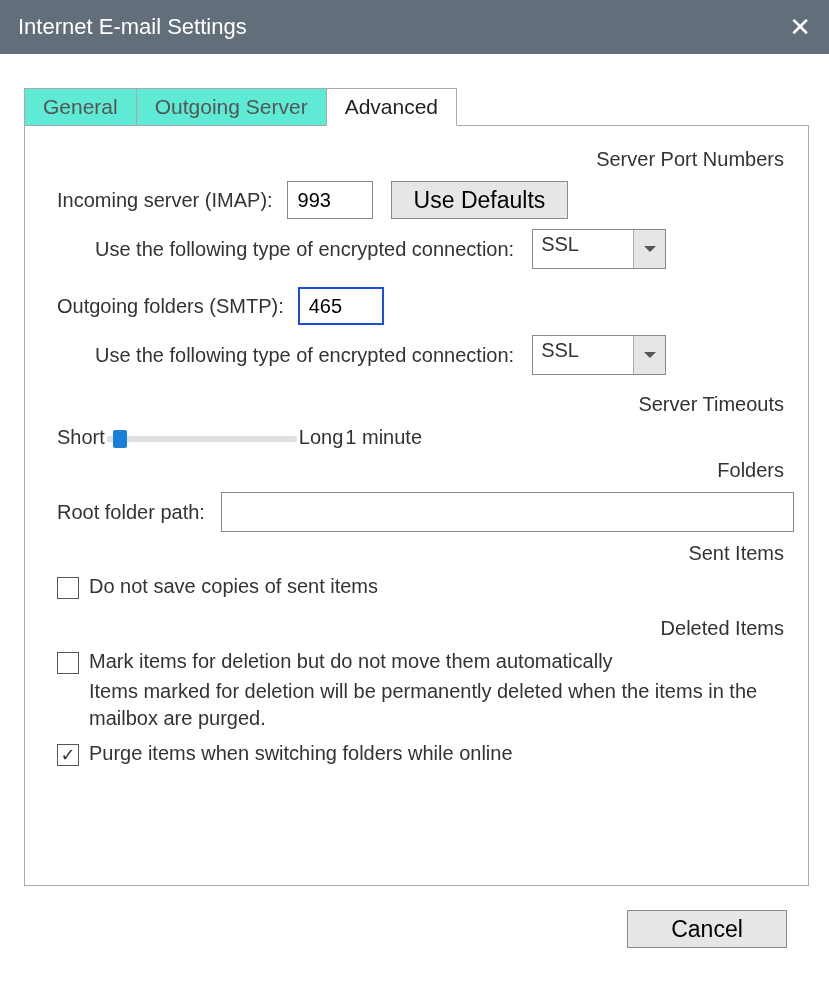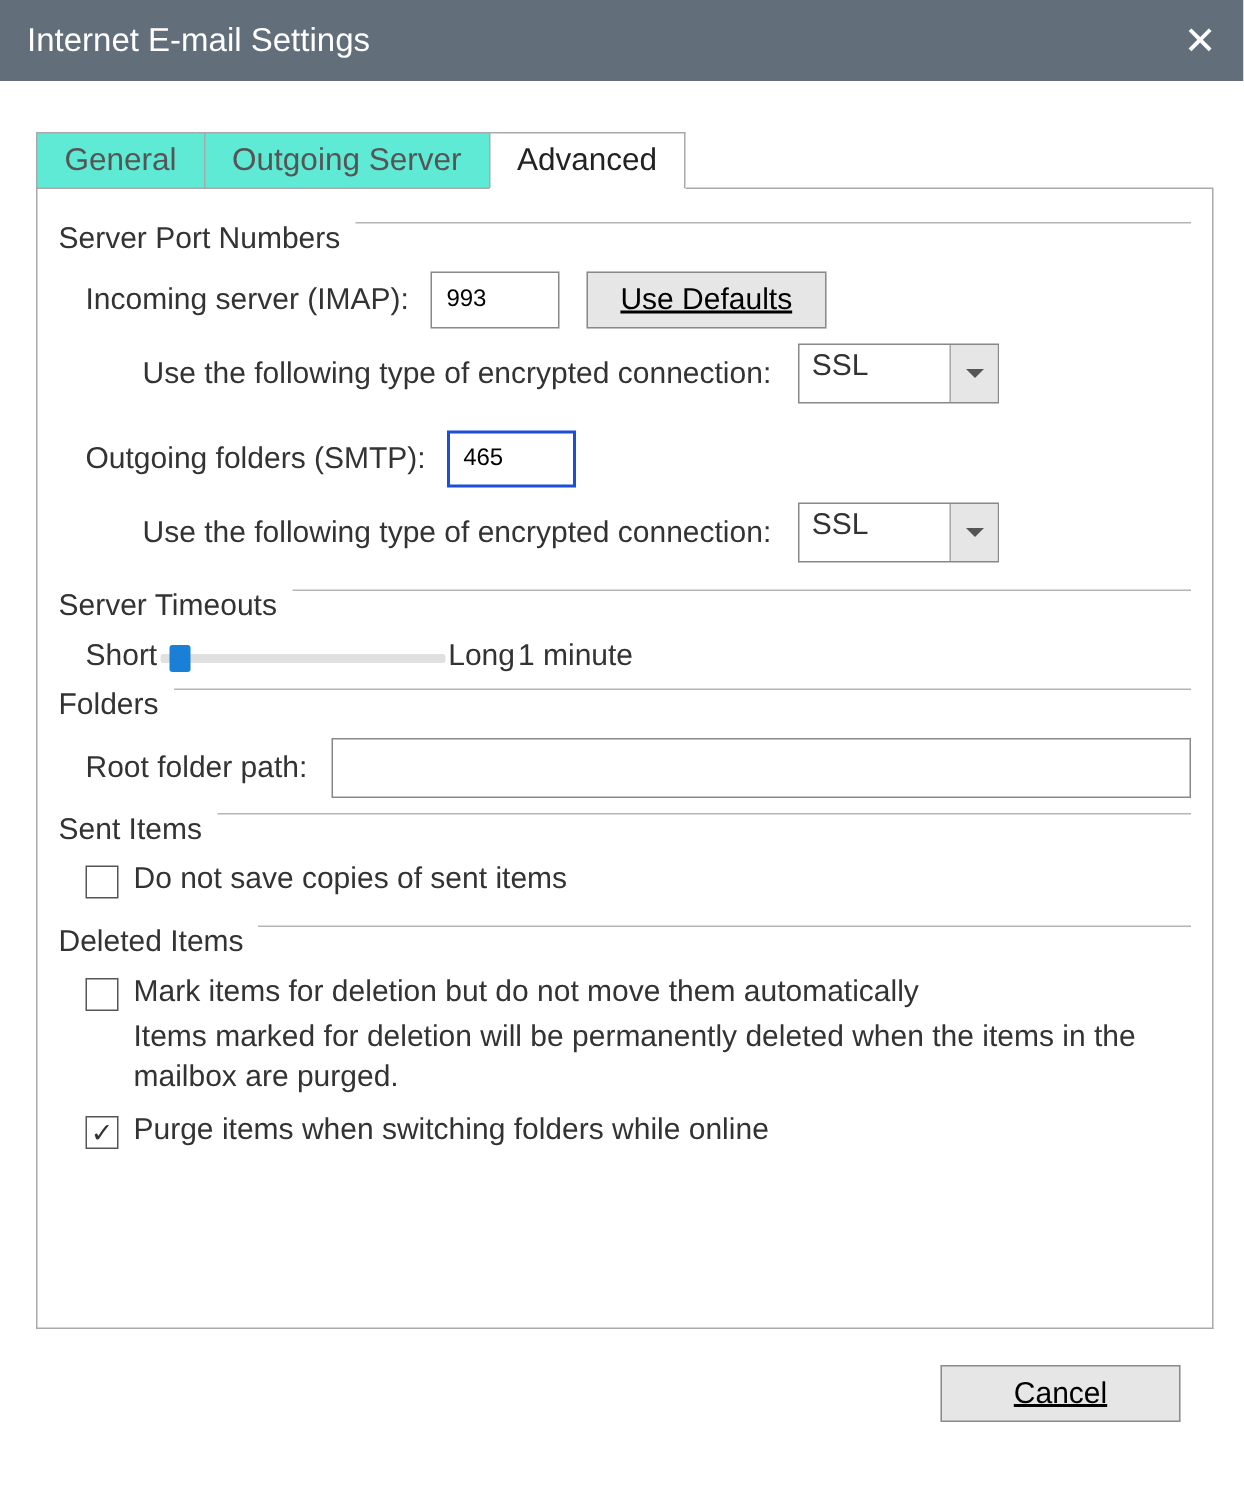--- a/index.html
+++ b/index.html
@@ -57,23 +57,24 @@
     background: #fff;
   }
   .panel {
     border: 1px solid #a9a9a9;
     border-top: none;
     padding: 14px 14px 20px 14px;
     min-height: 760px;
   }
   .group-title-row {
     display:flex;
-    align-items: flex-start;
+    align-items: flex-end;
     margin-top: 8px;
     margin-bottom: 8px;
+    flex-direction: column;
   }
   .group-title-row .label {
     margin-right: 10px;
     white-space: nowrap;
     color: #333;
   }
   .hr-line {
     flex: 1;
     height: 1px;
     background: #b5b5b5;
@@ -83,36 +84,35 @@
     align-items: center;
     margin: 10px 0 10px 18px;
   }
   .row .text-label {
     margin-right: 14px;
   }
   input.port-input {
     width: 86px;
     height: 38px;
     border: 1px solid #888;
-    font-size: 16px;
+    font-size: 20px;
     padding: 0 10px;
     background: #fff;
   }
   input.port-input.focused {
     border: 2px solid #1d4ed8;
     padding: 0 9px;
   }
   button.std-btn {
     height: 38px;
     border: 1px solid #8a8a8a;
     background: #e6e6e6;
-    font-size: 20px;
+    font-size: 23px;
     padding: 0 22px;
     cursor: pointer;
-    text-decoration: underline;
   }
   .enc-row {
     display:flex;
     align-items: center;
     margin: 10px 0 18px 56px;
   }
   .enc-row .text-label { margin-right: 18px; }
   .select-box {
     display: inline-flex;
     height: 40px;

